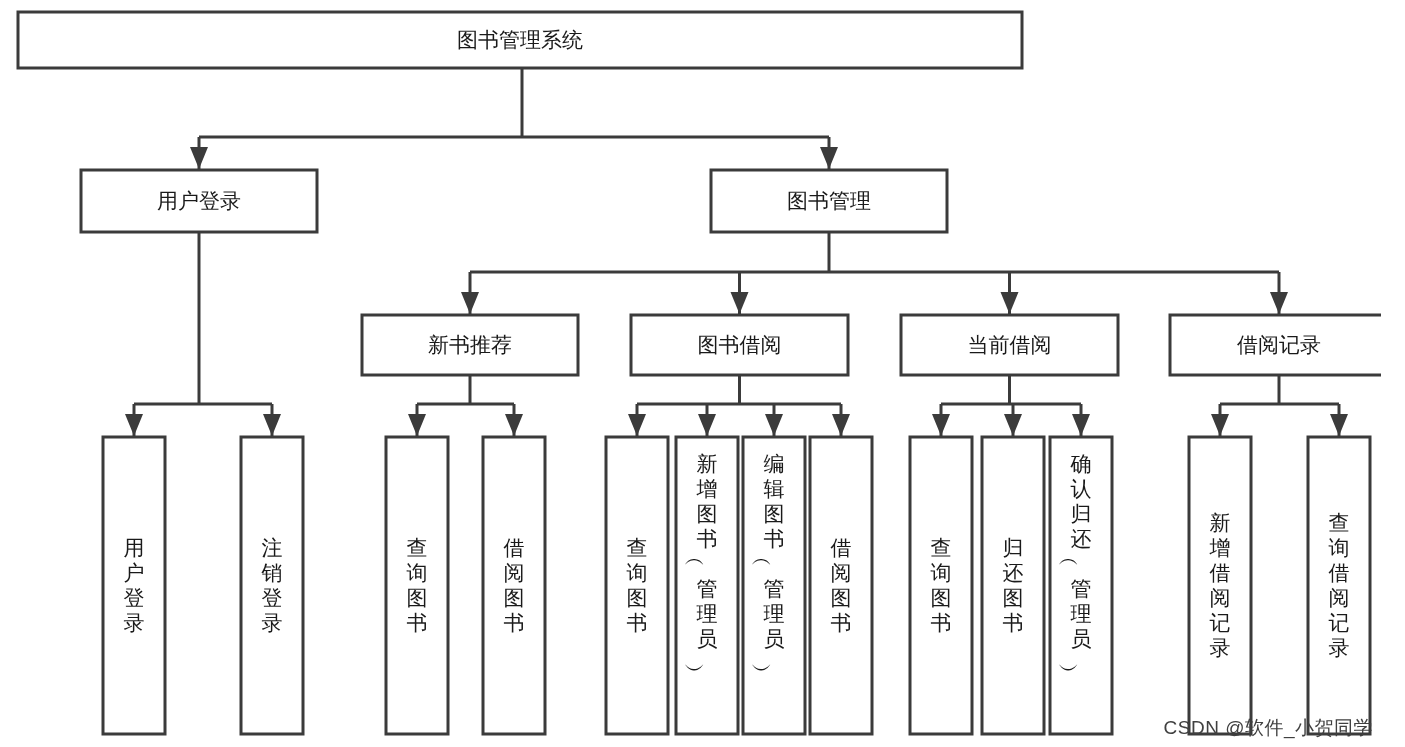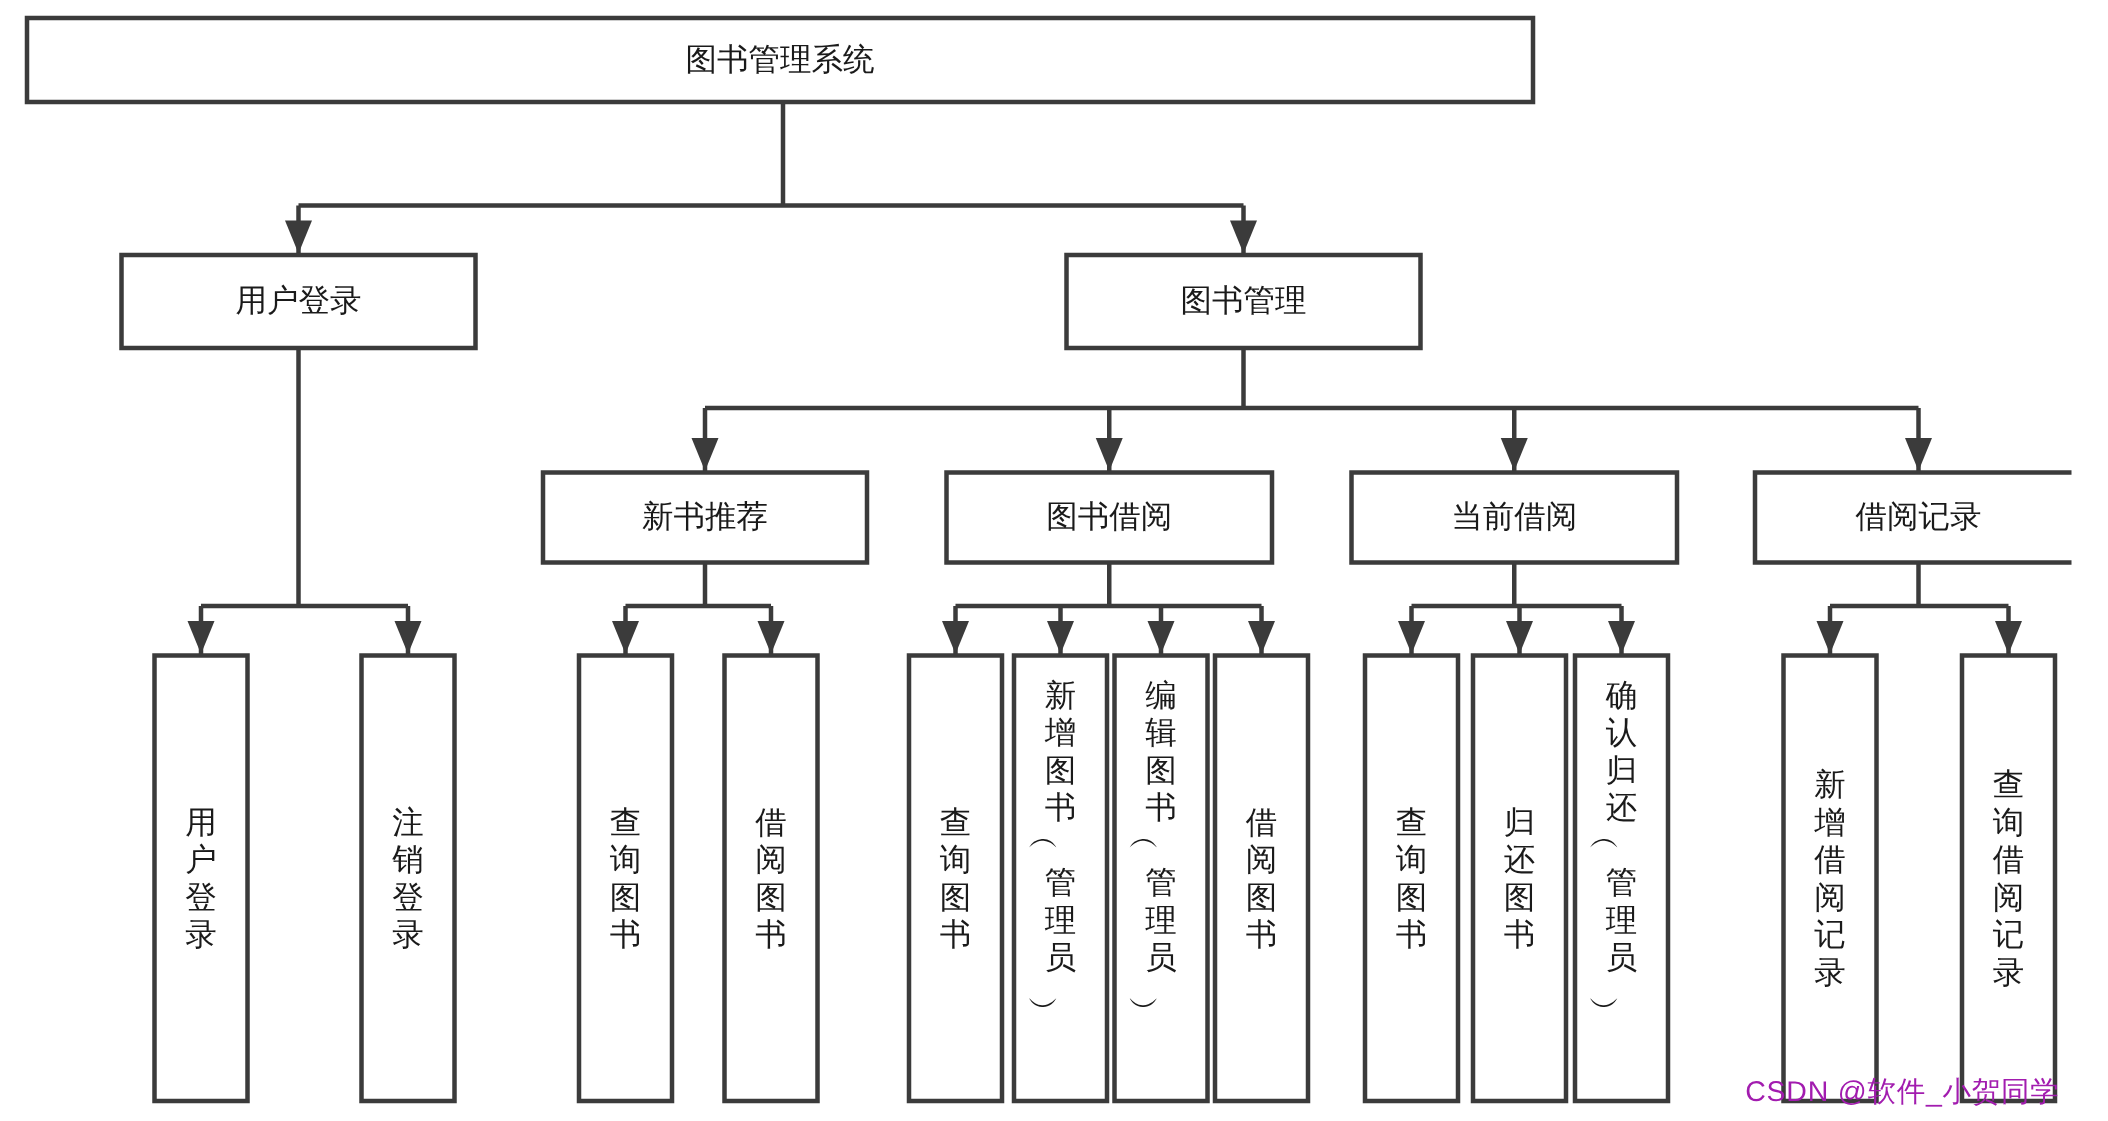--- a/index.html
+++ b/index.html
@@ -51,21 +51,21 @@
     fill: #1a1a1a;
     font-size: 21px;
     text-anchor: middle;
   }
   .watermark-text {
     position: absolute;
     right: 8px;
     bottom: 6px;
     font-family: "Liberation Sans", "DejaVu Sans", sans-serif;
     font-size: 19px;
-    color: #a21caf;
+    color: #404040;
     white-space: nowrap;
     letter-spacing: 0.5px;
     pointer-events: none;
   }
 </style>
 </head>
 <body>
 
 <div id="diagram-root">
   <svg id="chart-svg" viewBox="0 0 1405 747">

